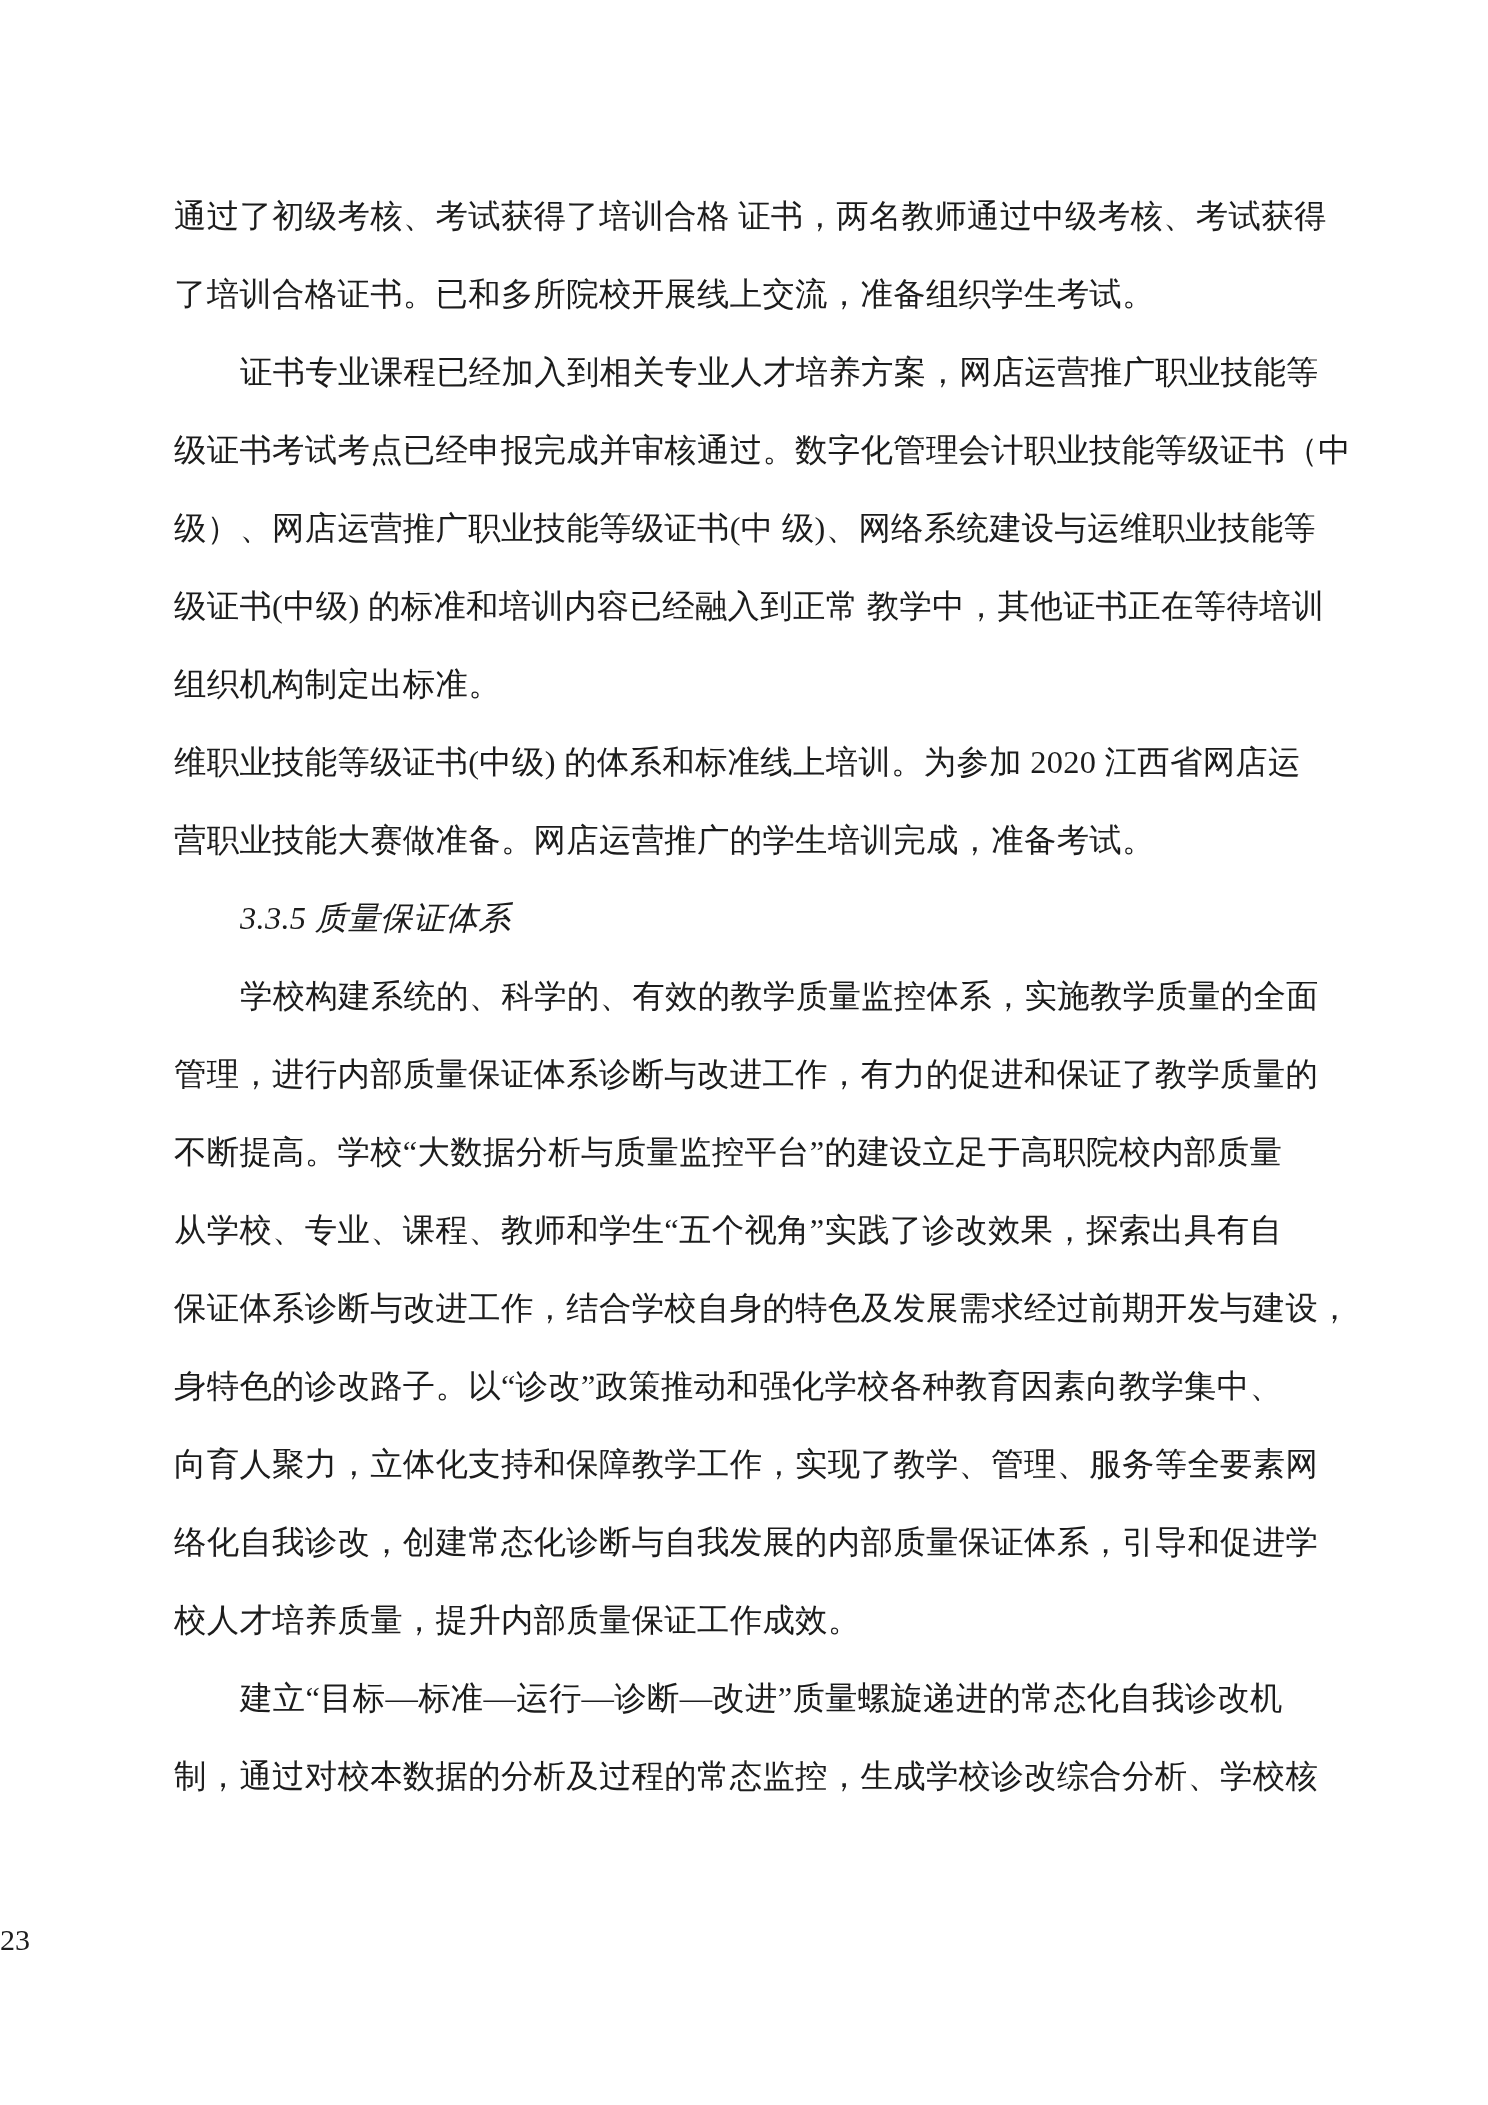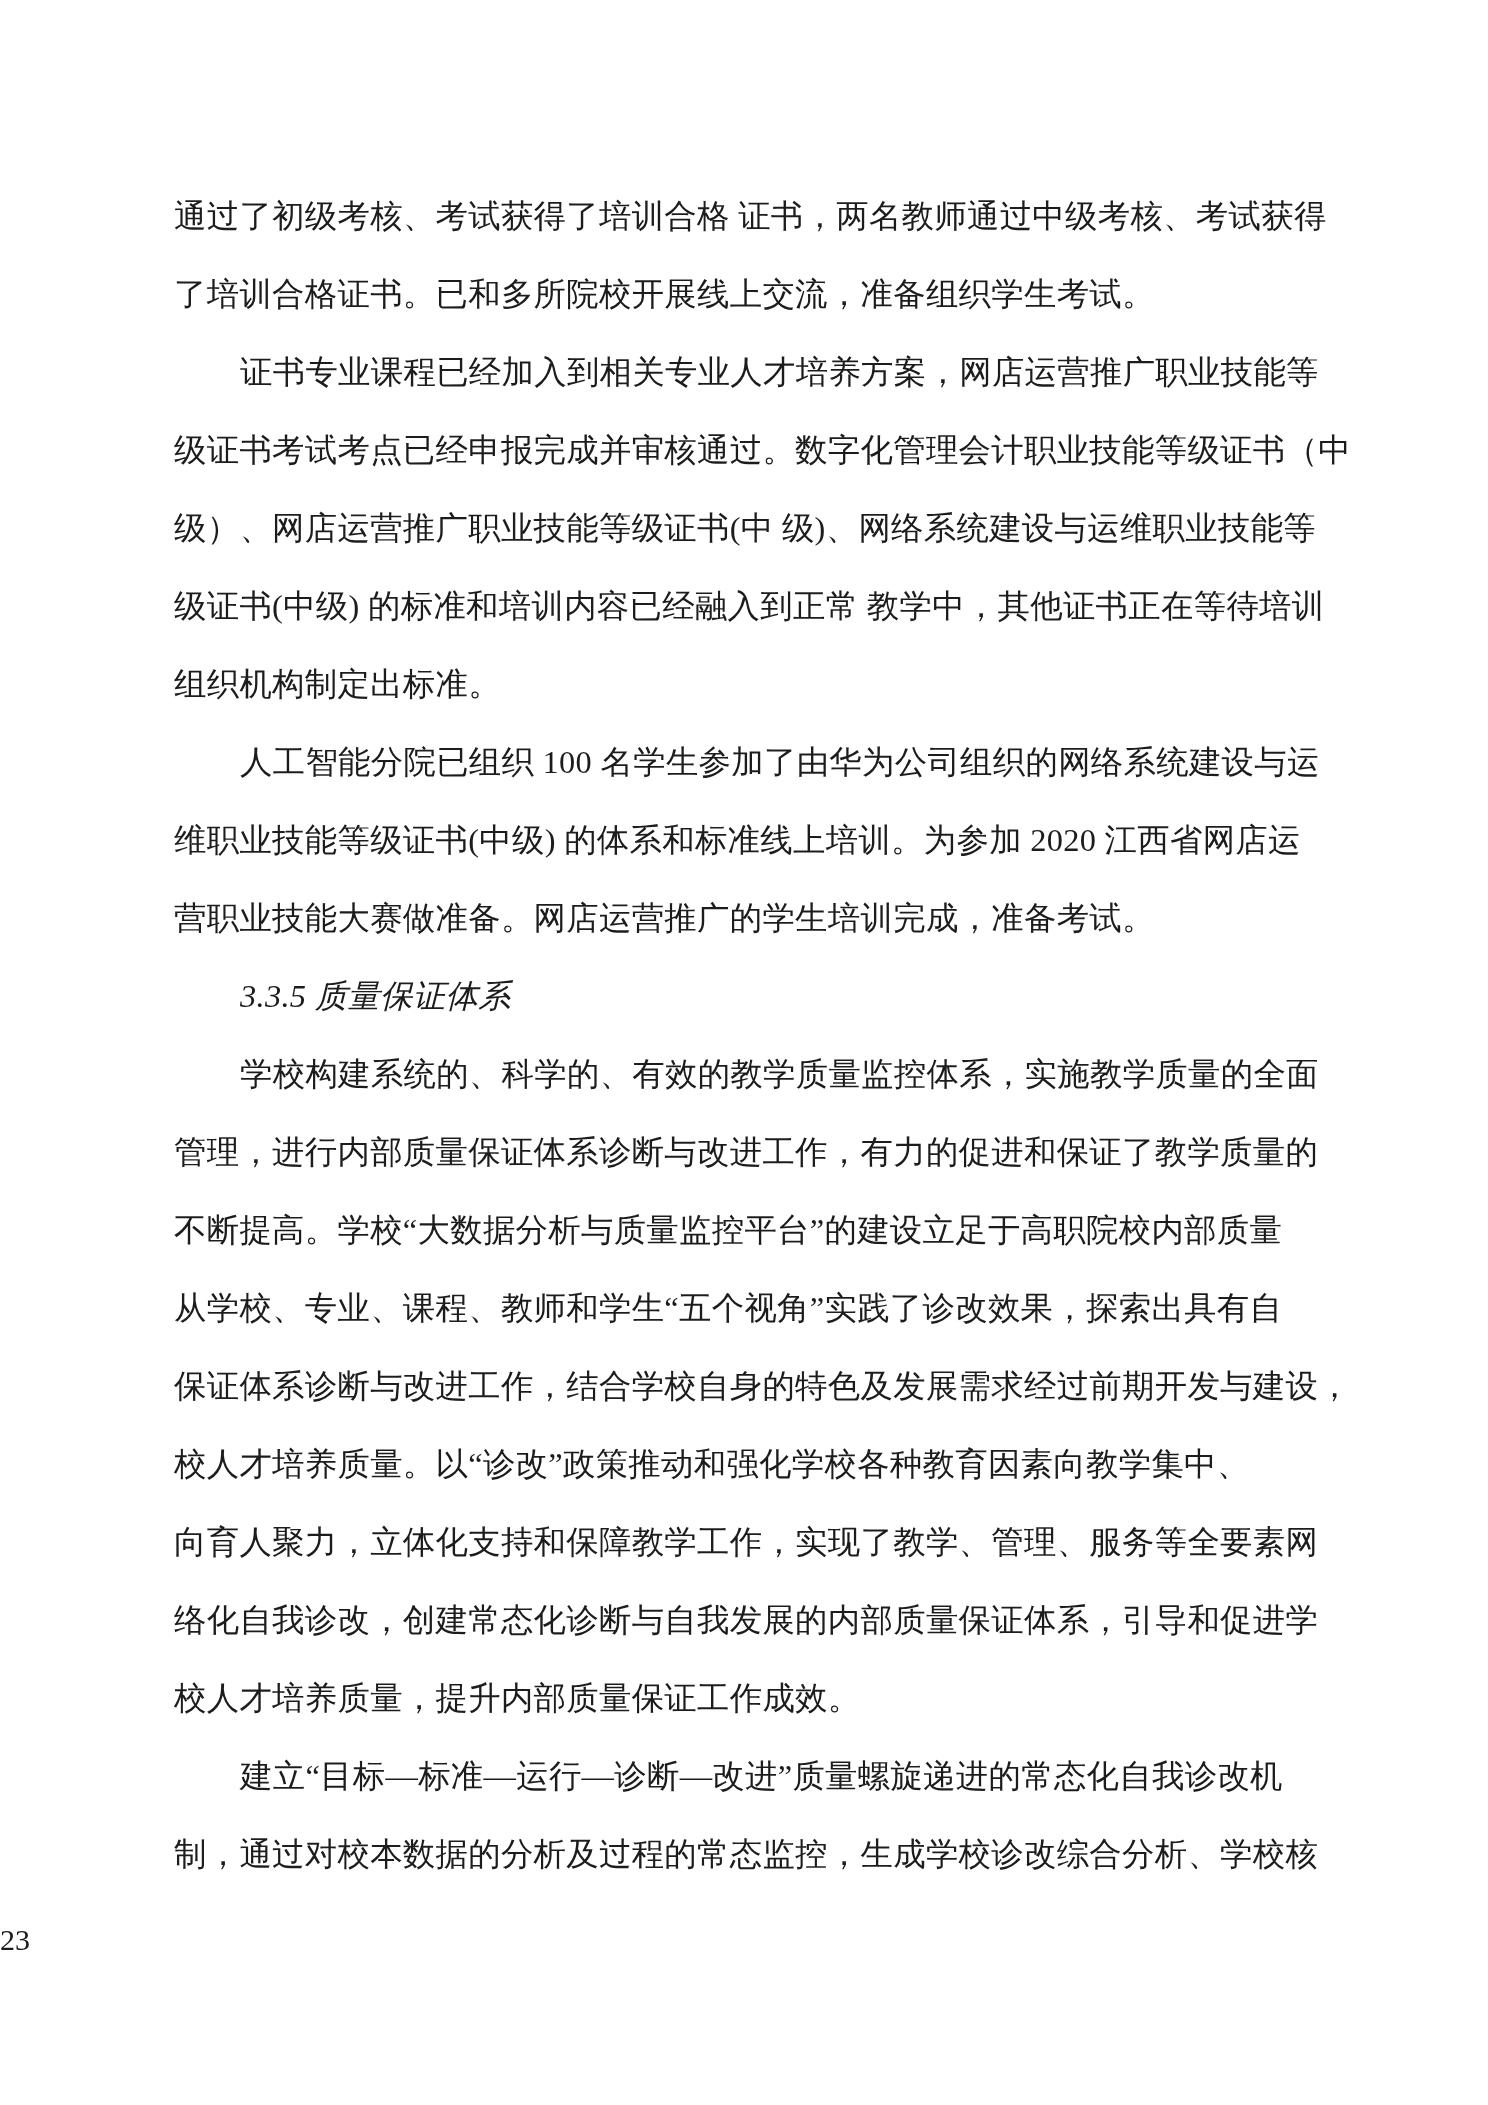--- a/index.html
+++ b/index.html
@@ -56,30 +56,29 @@
 
 <div class="page">
   <div class="content" id="content">
       <div class="line">通过了初级考核、考试获得了培训合格 证书，两名教师通过中级考核、考试获得</div>
       <div class="line">了培训合格证书。已和多所院校开展线上交流，准备组织学生考试。</div>
       <div class="line indent">证书专业课程已经加入到相关专业人才培养方案，网店运营推广职业技能等</div>
       <div class="line">级证书考试考点已经申报完成并审核通过。数字化管理会计职业技能等级证书（中</div>
       <div class="line">级）、网店运营推广职业技能等级证书(中 级)、网络系统建设与运维职业技能等</div>
       <div class="line">级证书(中级) 的标准和培训内容已经融入到正常 教学中，其他证书正在等待培训</div>
       <div class="line">组织机构制定出标准。</div>
-      <div class="line indent">人工智能分院已组织 100 名学生参加了由华为公司组织的网络系统建设与运</div>
       <div class="line">维职业技能等级证书(中级) 的体系和标准线上培训。为参加 2020 江西省网店运</div>
       <div class="line">营职业技能大赛做准备。网店运营推广的学生培训完成，准备考试。</div>
       <div class="line indent heading">3.3.5 质量保证体系</div>
       <div class="line indent">学校构建系统的、科学的、有效的教学质量监控体系，实施教学质量的全面</div>
       <div class="line">管理，进行内部质量保证体系诊断与改进工作，有力的促进和保证了教学质量的</div>
       <div class="line">不断提高。学校“大数据分析与质量监控平台”的建设立足于高职院校内部质量</div>
       <div class="line">从学校、专业、课程、教师和学生“五个视角”实践了诊改效果，探索出具有自</div>
       <div class="line">保证体系诊断与改进工作，结合学校自身的特色及发展需求经过前期开发与建设，</div>
-      <div class="line">校人才培养质量。以“诊改”政策推动和强化学校各种教育因素向教学集中、</div>
+      <div class="line">身特色的诊改路子。以“诊改”政策推动和强化学校各种教育因素向教学集中、</div>
       <div class="line">向育人聚力，立体化支持和保障教学工作，实现了教学、管理、服务等全要素网</div>
       <div class="line">络化自我诊改，创建常态化诊断与自我发展的内部质量保证体系，引导和促进学</div>
       <div class="line">校人才培养质量，提升内部质量保证工作成效。</div>
       <div class="line indent">建立“目标—标准—运行—诊断—改进”质量螺旋递进的常态化自我诊改机</div>
       <div class="line">制，通过对校本数据的分析及过程的常态监控，生成学校诊改综合分析、学校核</div>
     </div>
   <div class="page-number">23</div>
 </div>
 
 </body></html>

